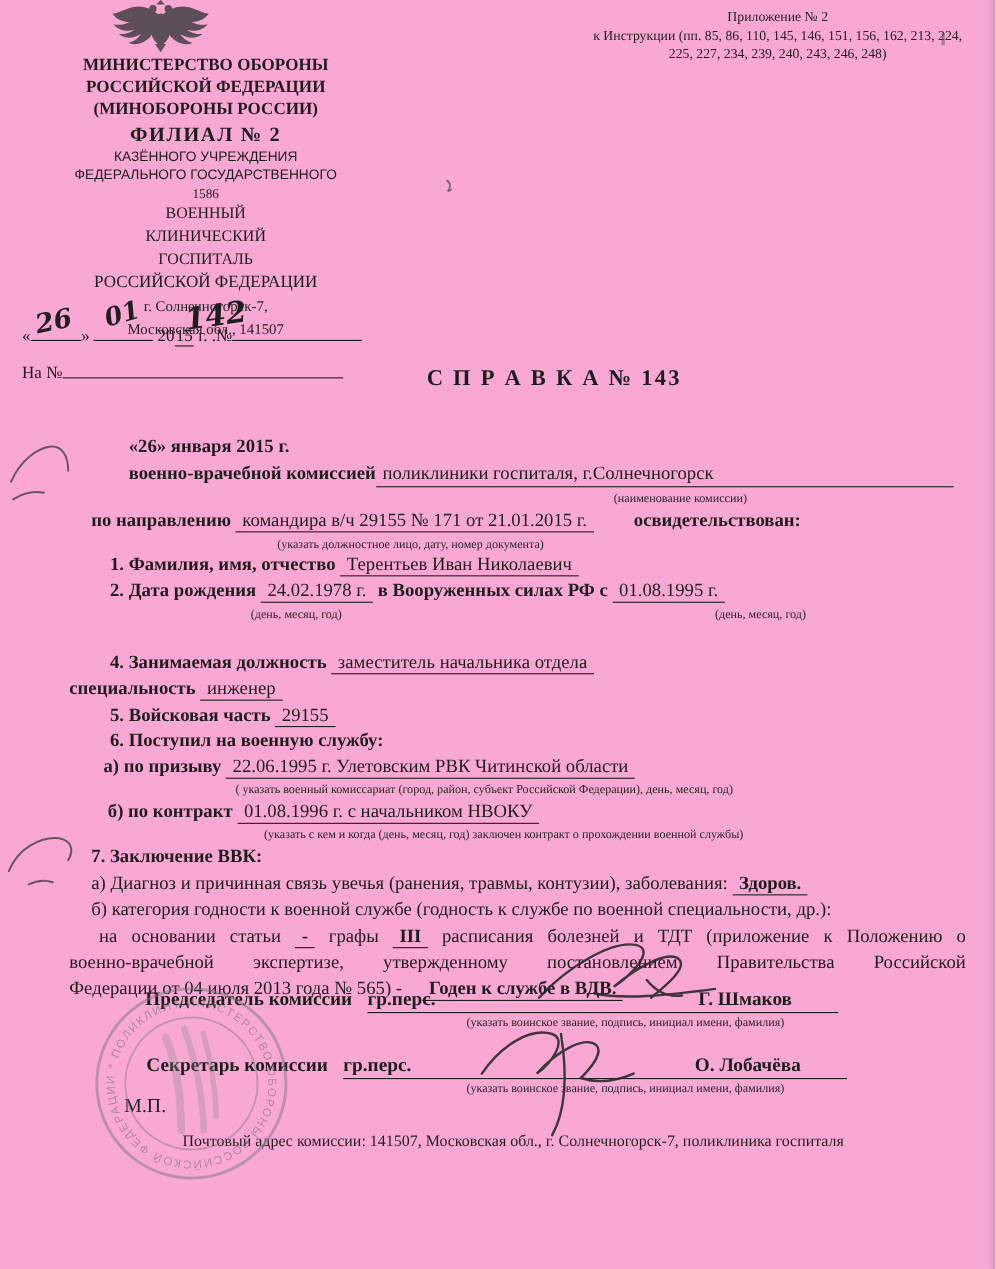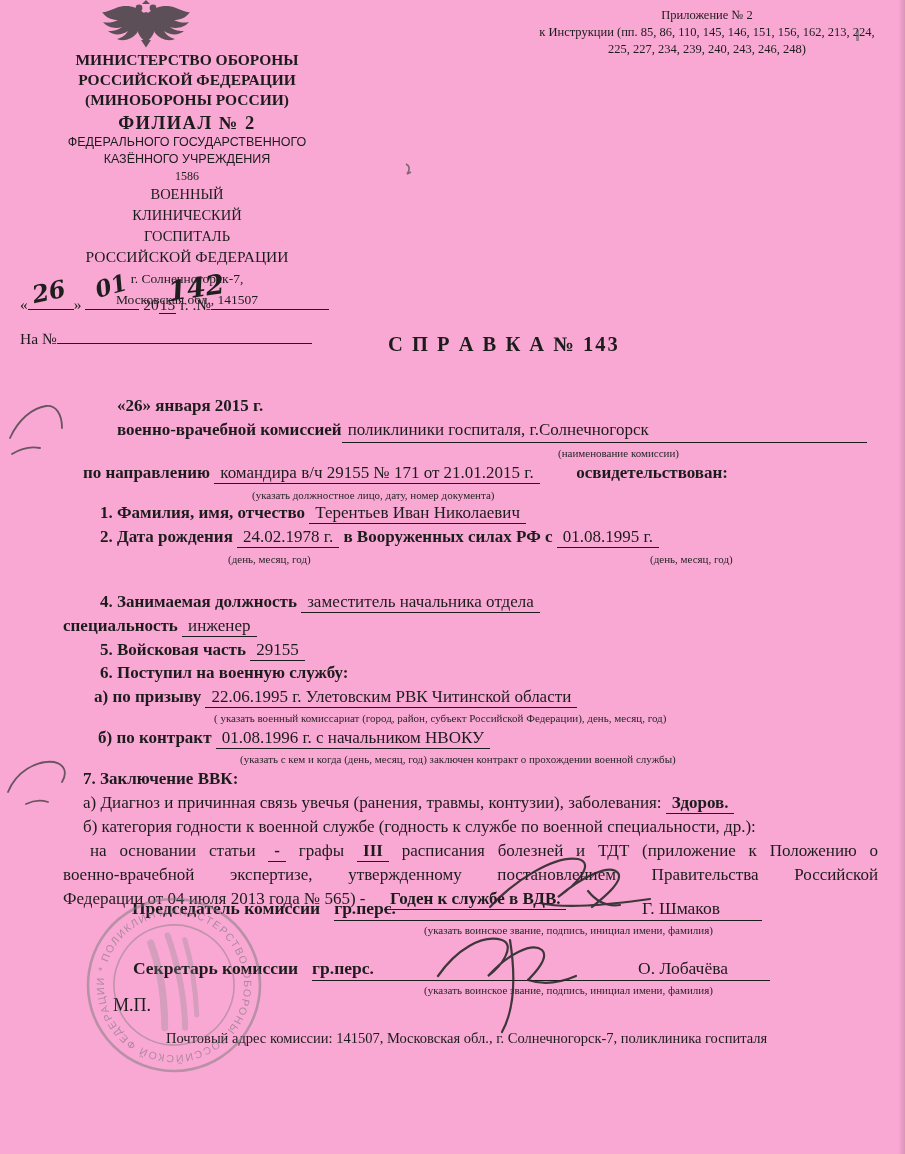--- a/index.html
+++ b/index.html
@@ -31,21 +31,21 @@
   .hand{position:absolute;font-family:"DejaVu Serif", serif;font-style:italic;
     font-weight:700;color:#1e1e1e;}
   .title{position:absolute;top:333px;left:388px;font-weight:700;font-size:20.5px;
     letter-spacing:2px;white-space:nowrap;}
   .just{text-align:justify;text-align-last:justify;white-space:normal;}
   .sigrow{position:absolute;display:flex;align-items:baseline;font-size:17.5px;}
   .sigrow .lbl{font-weight:700;margin-right:14px;}
   .sigrow .uline{display:flex;align-items:baseline;flex:1;
     border-bottom:1.8px solid #1c1c1c;padding-bottom:1px;}
   .sigrow .rank{font-weight:700;}
-  .sigrow .nm{font-weight:400;}
+  .sigrow .nm{font-weight:700;}
   .sp{flex:1;}
   svg{position:absolute;overflow:visible;}
   .footer{position:absolute;top:1030px;left:166px;font-weight:400;font-size:14.5px;
     white-space:nowrap;}
 </style>
 </head>
 <body>
 
 <div class="page">
   <div class="edge-shadow"></div>
@@ -66,22 +66,22 @@
     <div>Приложение № 2</div>
     <div>к Инструкции (пп. 85, 86, 110, 145, 146, 151, 156, 162, 213, 224,</div>
     <div>225, 227, 234, 239, 240, 243, 246, 248)</div>
   </div>
 
   <div class="lh">
     <div class="org">МИНИСТЕРСТВО ОБОРОНЫ</div>
     <div class="org">РОССИЙСКОЙ ФЕДЕРАЦИИ</div>
     <div class="org">(МИНОБОРОНЫ РОССИИ)</div>
     <div class="branch">ФИЛИАЛ № 2</div>
+    <div class="inst">КАЗЁННОГО УЧРЕЖДЕНИЯ</div>
     <div class="inst">ФЕДЕРАЛЬНОГО ГОСУДАРСТВЕННОГО</div>
-    <div class="inst">КАЗЁННОГО УЧРЕЖДЕНИЯ</div>
     <div class="num">1586</div>
     <div class="hosp">ВОЕННЫЙ</div>
     <div class="hosp">КЛИНИЧЕСКИЙ</div>
     <div class="hosp">ГОСПИТАЛЬ</div>
     <div class="mo">РОССИЙСКОЙ ФЕДЕРАЦИИ</div>
     <div class="city">г. Солнечногорск-7,</div>
     <div class="city">Московская обл., 141507</div>
   </div>
 
   <div class="line" style="left:20px;top:294px;font-size:15.5px;">

